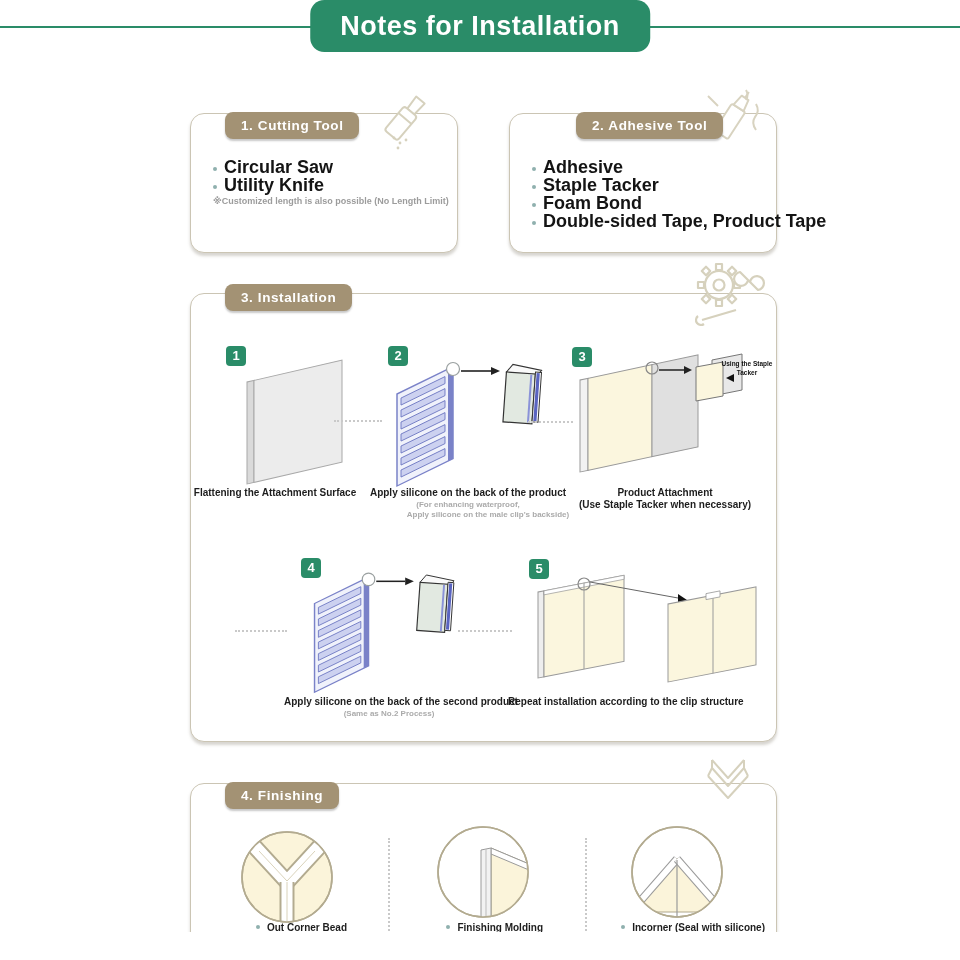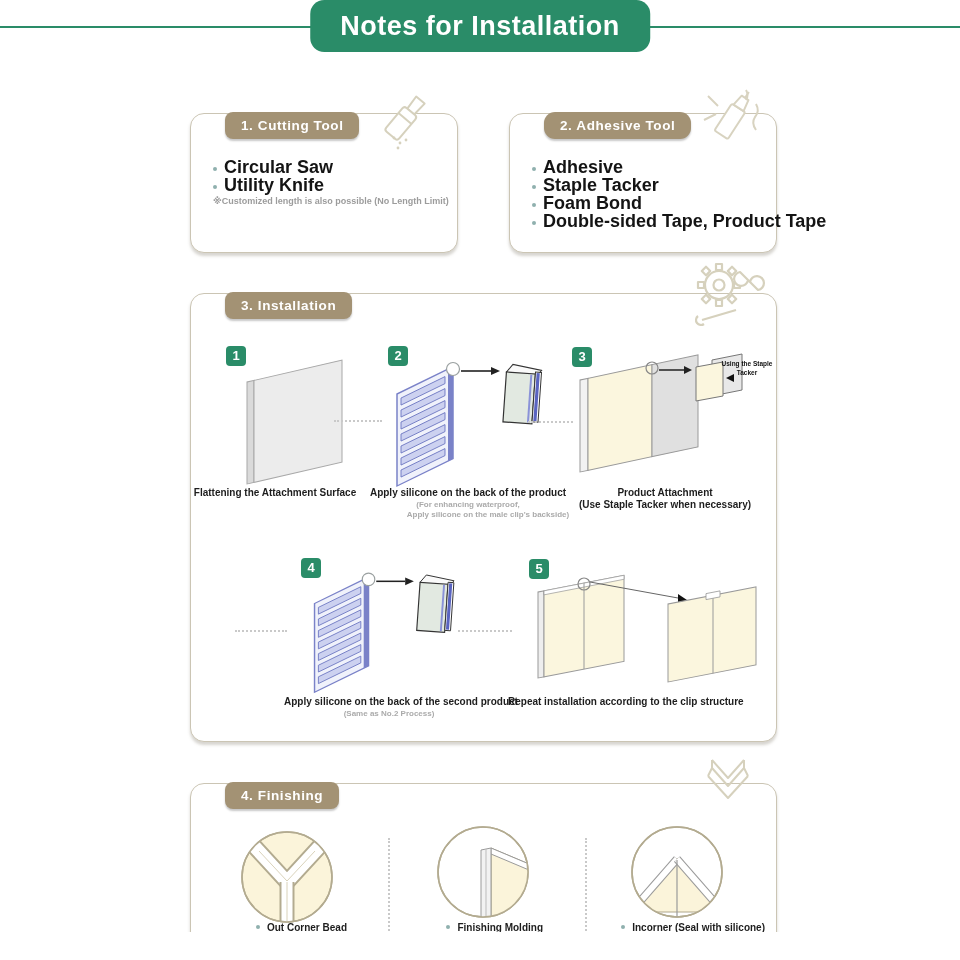--- a/index.html
+++ b/index.html
@@ -66,21 +66,21 @@
     </g>
   </svg>
 
   <div class="blist" style="left:213px;top:158px;">
     <div class="bitem"><span class="dot"></span><span>Circular Saw</span></div>
     <div class="bitem"><span class="dot"></span><span>Utility Knife</span></div>
   </div>
   <div class="note" style="left:213px;top:196px;text-align:center;">※Customized length is also possible (No Length Limit)</div>
 
   <div class="box" style="left:509px;top:113px;width:266px;height:138px;"></div>
-  <div class="sec-label" style="left:524px;top:112px;border-radius:11px;">2. Adhesive Tool</div>
+  <div class="sec-label" style="left:556px;top:112px;">2. Adhesive Tool</div>
 
   <svg class="ill" style="left:696px;top:84px;" width="72" height="70" viewBox="0 0 72 70">
     <g stroke="#d8d3c0" fill="none" stroke-width="2" stroke-linejoin="round">
       <g transform="rotate(33 36 34)">
         <rect x="28" y="22" width="16" height="32" rx="2" fill="#fff"></rect>
         <polygon points="32,10 40,10 42,22 30,22" fill="#fff"></polygon>
         <line x1="36" y1="3" x2="36" y2="10"></line>
       </g>
       <path d="M60,20 q4,7 -1,13 q-4,6 1,13"></path>
       <path d="M50,6 q3,5 0,10"></path>
@@ -90,21 +90,21 @@
   </svg>
 
   <div class="blist" style="left:532px;top:158px;">
     <div class="bitem"><span class="dot"></span><span>Adhesive</span></div>
     <div class="bitem"><span class="dot"></span><span>Staple Tacker</span></div>
     <div class="bitem"><span class="dot"></span><span>Foam Bond</span></div>
     <div class="bitem"><span class="dot"></span><span>Double-sided Tape, Product Tape</span></div>
   </div>
 
   <div class="box" style="left:190px;top:293px;width:585px;height:447px;"></div>
-  <div class="sec-label" style="left:205px;top:292px;">3. Installation</div>
+  <div class="sec-label" style="left:205px;top:284px;">3. Installation</div>
 
   <svg class="ill" style="left:688px;top:258px;" width="78" height="74" viewBox="0 0 78 74">
     <g stroke="#d6d1bd" fill="none" stroke-width="2.2" stroke-linejoin="round">
       <circle cx="31" cy="27" r="14"></circle>
       <circle cx="31" cy="27" r="5.5"></circle>
       <g>
         <rect x="28" y="6" width="6" height="6"></rect>
         <rect x="28" y="42" width="6" height="6"></rect>
         <rect x="10" y="24" width="6" height="6"></rect>
         <rect x="46" y="24" width="6" height="6"></rect>

